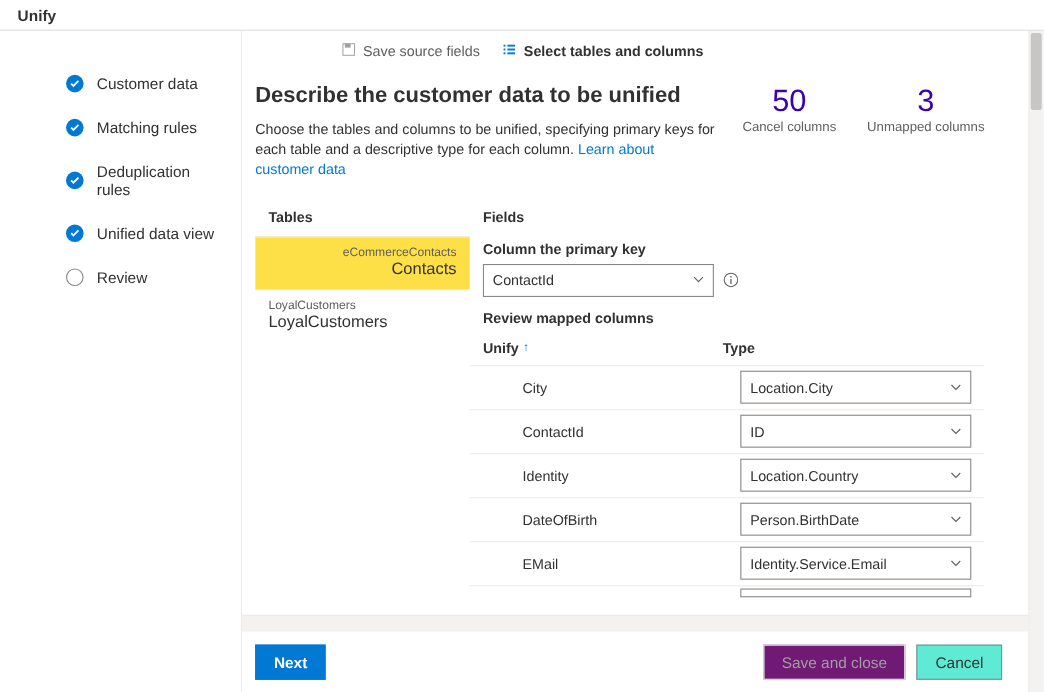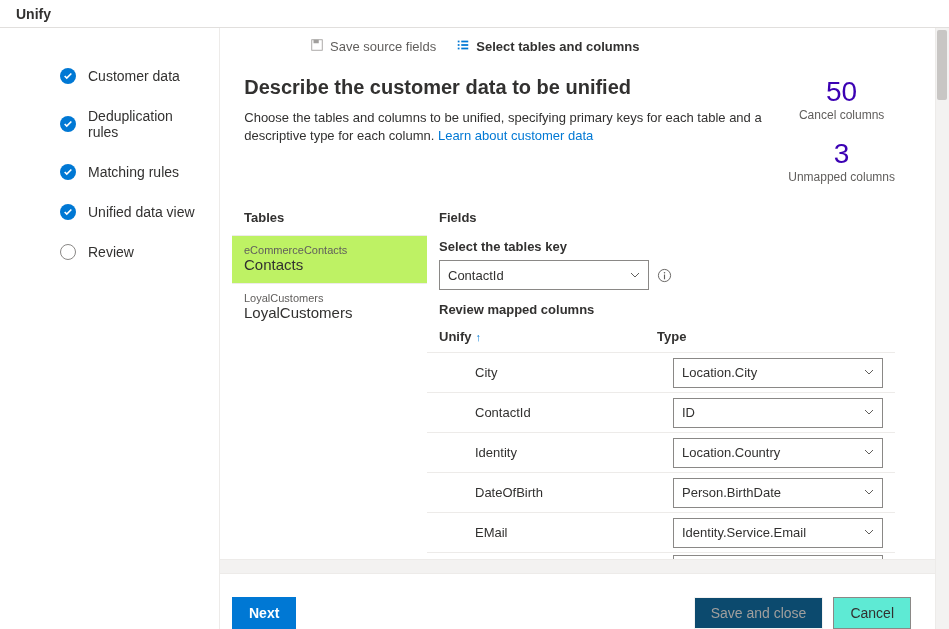--- a/index.html
+++ b/index.html
@@ -115,41 +115,40 @@
     .content {
       flex: 1;
       display: flex;
       flex-direction: column;
       padding: 12px 40px 0 12px;
       overflow: hidden;
       margin-right: 14px;
     }
     .page-title-row {
       display: flex;
-      justify-content: flex-end;
+      justify-content: center;
       align-items: flex-start;
       gap: 24px;
     }
     .page-title {
       font-size: 20px;
       font-weight: 700;
       margin-bottom: 10px;
     }
     .page-desc {
       font-size: 13px;
       color: #323130;
       max-width: 520px;
       line-height: 1.4;
     }
     .page-desc a { color: #0078d4; text-decoration: none; }
 
     .stats {
       display: flex;
-      gap: 16px;
-      flex-direction: column;
+      gap: 28px;
     }
     .stat {
       text-align: center;
     }
     .stat-num {
       font-size: 28px;
       color: #3b01b3;
       font-weight: 400;
     }
     .stat-label {
@@ -172,21 +171,21 @@
     .col-header {
       font-weight: 600;
       font-size: 13px;
       padding: 6px 12px 10px 12px;
     }
     .table-item {
       padding: 8px 12px 10px 12px;
       cursor: pointer;
       border-top: 1px solid #edebe9;
     }
-    .table-item.selected { background: #bef264; }
+    .table-item.selected { background: #fde047; text-align: right; }
     .table-item .src { font-size: 11px; color: #605e5c; }
     .table-item .name { font-size: 15px; color: #323130; }
 
     .fields-col {
       flex: 1;
       display: flex;
       flex-direction: column;
       overflow: hidden;
     }
     .pk-section {
@@ -235,21 +234,21 @@
       border-top: 1px solid #edebe9;
       height: 40px;
     }
     .mr-col { width: 218px; font-size: 13px; color: #323130; margin-left: 36px; }
     .mr-type .select-box { width: 210px; }
 
     .footer {
       height: 56px;
       border-top: 1px solid #edebe9;
       display: flex;
-      align-items: flex-end;
+      align-items: center;
       justify-content: space-between;
       padding: 0 24px 0 12px;
       margin-right: 14px;
     }
     .footer-right { display: flex; gap: 10px; }
     .btn {
       height: 32px;
       padding: 0 16px;
       border: 1px solid #8a8886;
       background: #5eead4;
@@ -257,21 +256,21 @@
       cursor: pointer;
       color: #323130;
     }
     .btn.primary {
       background: #0078d4;
       border-color: #0078d4;
       color: #fff;
       font-weight: 600;
     }
     .btn.disabled {
-      background: #0c4a6e;
+      background: #701a75;
       border-color: #f3f2f1;
       color: #a19f9d;
       cursor: default;
     }
   </style>
 </head>
 <body>
 
 <div class="header">
   <span>Unify</span>
@@ -287,29 +286,29 @@
             </svg>
         </span>
         <span class="step-label">Customer data</span>
       </div>
       <div class="step">
         <span class="step-dot done">
           <svg viewBox="0 0 12 12">
               <path d="M2 6l2.5 2.5L10 3" stroke="#fff" stroke-width="2" fill="none"></path>
             </svg>
         </span>
-        <span class="step-label">Deduplication rules</span>
+        <span class="step-label">Matching rules</span>
       </div>
       <div class="step">
         <span class="step-dot done">
           <svg viewBox="0 0 12 12">
               <path d="M2 6l2.5 2.5L10 3" stroke="#fff" stroke-width="2" fill="none"></path>
             </svg>
         </span>
-        <span class="step-label">Matching rules</span>
+        <span class="step-label">Deduplication rules</span>
       </div>
       <div class="step">
         <span class="step-dot done">
           <svg viewBox="0 0 12 12">
               <path d="M2 6l2.5 2.5L10 3" stroke="#fff" stroke-width="2" fill="none"></path>
             </svg>
         </span>
         <span class="step-label">Unified data view</span>
       </div>
       <div class="step">
@@ -380,21 +379,21 @@
           <div class="table-item">
             <div class="src">LoyalCustomers</div>
             <div class="name">LoyalCustomers</div>
           </div>
         </div>
 
         <div class="fields-col">
           <div class="col-header">Fields</div>
 
           <div class="pk-section">
-            <div class="pk-label">Select the tables key</div>
+            <div class="pk-label">Column the primary key</div>
             <div class="pk-row">
               <div class="select-box">
                 <span>ContactId</span>
                 <span class="chev">
                   <svg width="10" height="10" viewBox="0 0 10 10">
                       <path d="M1 3l4 4 4-4" stroke="#605e5c" fill="none"></path>
                     </svg>
                 </span>
               </div>
               <span class="info-icon">

